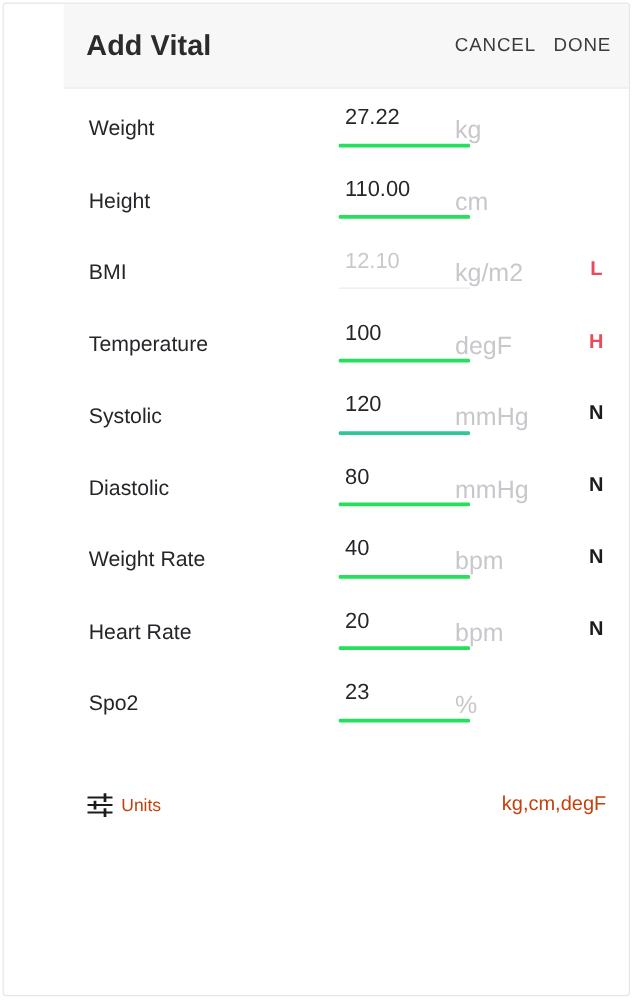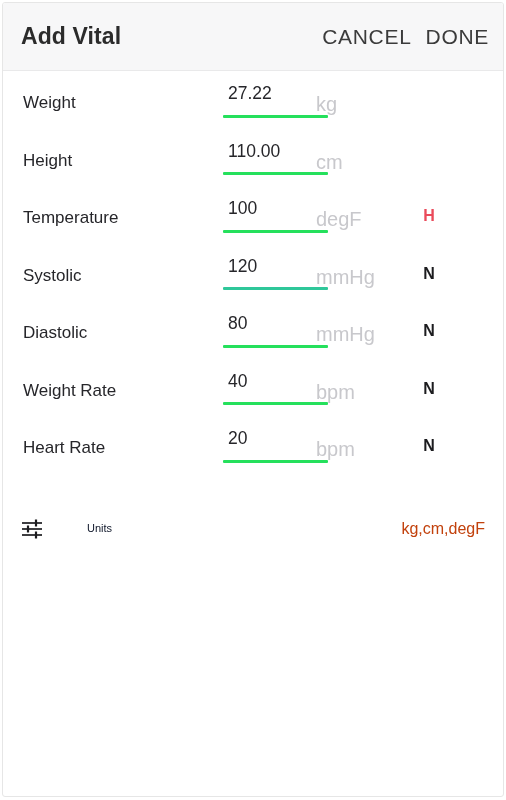--- a/index.html
+++ b/index.html
@@ -28,20 +28,21 @@
     position: absolute;
     left: 2px;
     top: 2px;
     width: 502px;
     height: 795px;
     box-sizing: border-box;
     border: 1px solid #e6e6e6;
     border-radius: 3px;
     background: #ffffff;
     overflow: hidden;
+    padding-left: 48px;
   }
 
   
   .appbar {
     position: relative;
     height: 68px;
     box-sizing: border-box;
     background: #f7f7f8;
     border-bottom: 1px solid #e9e9ea;
     display: flex;
@@ -56,21 +57,21 @@
     line-height: 1;
     flex: 1 1 auto;
   }
   .appbar-actions {
     display: flex;
     align-items: center;
     gap: 14px;
     flex: 0 0 auto;
   }
   .appbar-action {
-    font-size: 21px;
+    font-size: 15px;
     font-weight: normal;
     color: #3b3b3b;
     letter-spacing: 0.7px;
     line-height: 1;
     cursor: pointer;
     white-space: nowrap;
   }
 
   
   .vitals {
@@ -170,25 +171,24 @@
     align-items: center;
     gap: 6px;
   }
   .tune-icon {
     display: block;
     width: 22px;
     height: 22px;
     flex: 0 0 auto;
   }
   .units-label {
-    font-size: 11px;
-    color: #0f172a;
-    line-height: 1;
-    white-space: nowrap;
-    margin-left: 38px;
+    font-size: 14px;
+    color: #c2410c;
+    line-height: 1;
+    white-space: nowrap;
   }
   .units-value {
     position: absolute;
     right: 18px;
     top: 50%;
     transform: translateY(-50%);
     font-size: 16px;
     color: #c2410c;
     line-height: 1;
     white-space: nowrap;
@@ -221,20 +221,29 @@
         </div>
         <div class="vital-row">
           <div class="v-label">Height</div>
           <div class="v-field">
             <div class="v-value">110.00</div>
             <div class="v-underline"></div>
           </div>
           <div class="v-unit">cm</div>
         </div>
         <div class="vital-row">
+          <div class="v-label">BMI</div>
+          <div class="v-field">
+            <div class="v-value placeholder">12.10</div>
+            <div class="v-underline disabled"></div>
+          </div>
+          <div class="v-unit">kg/m2</div>
+          <div class="v-flag abnormal">L</div>
+        </div>
+        <div class="vital-row">
           <div class="v-label">Temperature</div>
           <div class="v-field">
             <div class="v-value">100</div>
             <div class="v-underline"></div>
           </div>
           <div class="v-unit">degF</div>
           <div class="v-flag abnormal">H</div>
         </div>
         <div class="vital-row">
           <div class="v-label">Systolic</div>
@@ -264,20 +273,28 @@
           <div class="v-flag normal">N</div>
         </div>
         <div class="vital-row">
           <div class="v-label">Heart Rate</div>
           <div class="v-field">
             <div class="v-value">20</div>
             <div class="v-underline"></div>
           </div>
           <div class="v-unit">bpm</div>
           <div class="v-flag normal">N</div>
+        </div>
+        <div class="vital-row">
+          <div class="v-label">Spo2</div>
+          <div class="v-field">
+            <div class="v-value">23</div>
+            <div class="v-underline"></div>
+          </div>
+          <div class="v-unit">%</div>
         </div>
       </div>
 
     <div class="units-row">
       <div class="units-left">
         <span class="tune-icon-wrap">
           <svg class="tune-icon" viewBox="0 0 22 22" aria-hidden="true">
             <g stroke="#1c1c1f" stroke-width="1.7" stroke-linecap="butt">
               <line x1="1" y1="5" x2="21" y2="5"></line>
               <line x1="1" y1="11" x2="21" y2="11"></line>

